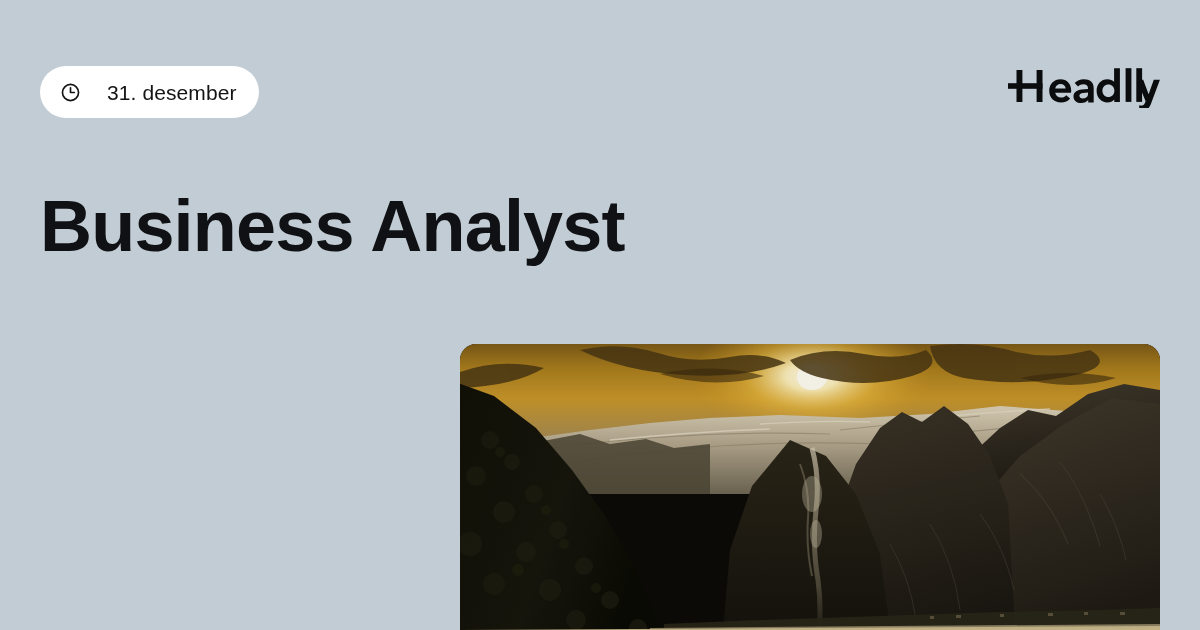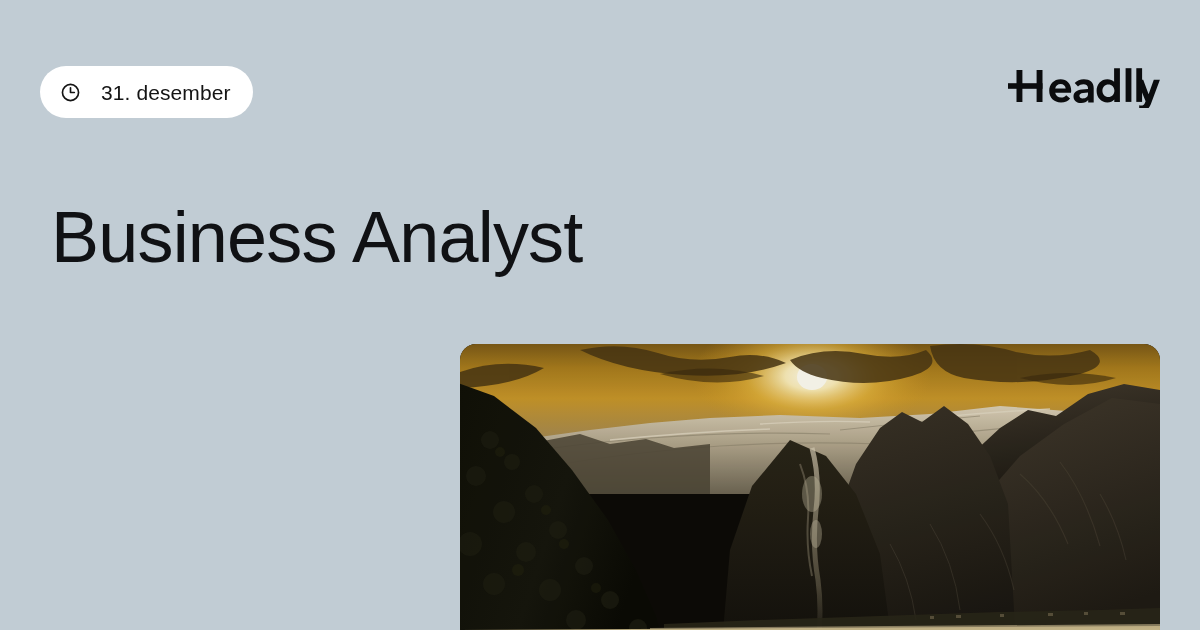--- a/index.html
+++ b/index.html
@@ -22,21 +22,21 @@
   }
 
   
   #date-pill {
     position: absolute;
     left: 40px;
     top: 66px;
     height: 52px;
     display: flex;
     align-items: center;
-    gap: 20px;
+    gap: 26px;
     padding: 0 22px 0 20px;
     background: #ffffff;
     border-radius: 26px;
     box-sizing: border-box;
   }
   #date-pill .clock {
     width: 21px;
     height: 21px;
     display: block;
     flex: 0 0 auto;
@@ -62,24 +62,24 @@
   #logo svg { display: block; }
 
   
   #title {
     position: absolute;
     left: 40px;
     top: 186px;
     width: 760px;
     font-size: 72px;
     line-height: 1.12;
-    font-weight: 400;
+    font-weight: 700;
     color: #101114;
     letter-spacing: -0.8px;
-    margin: 11px;
+    margin: 0;
   }
 
   
   #photo {
     position: absolute;
     left: 460px;
     top: 344px;
     width: 700px;
     height: 300px;
     border-radius: 16px;

